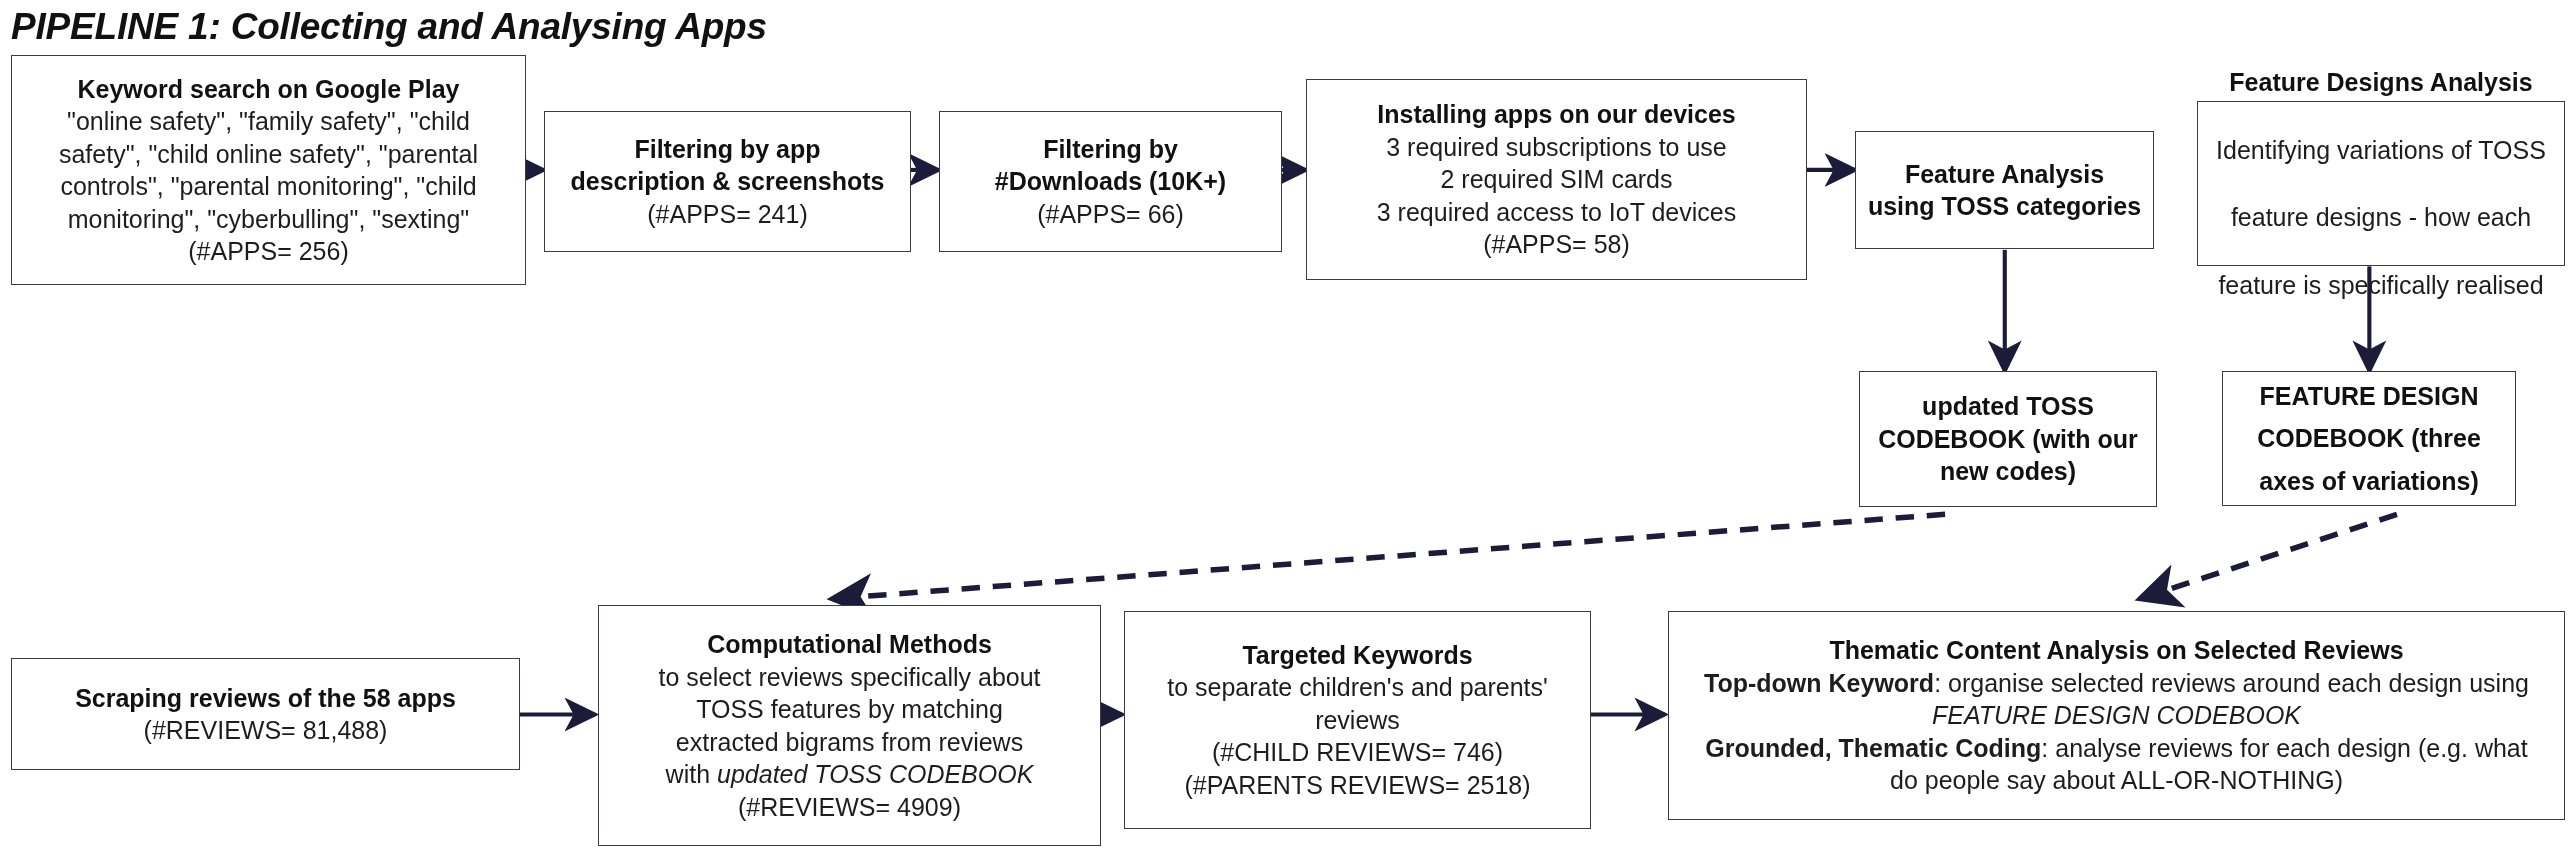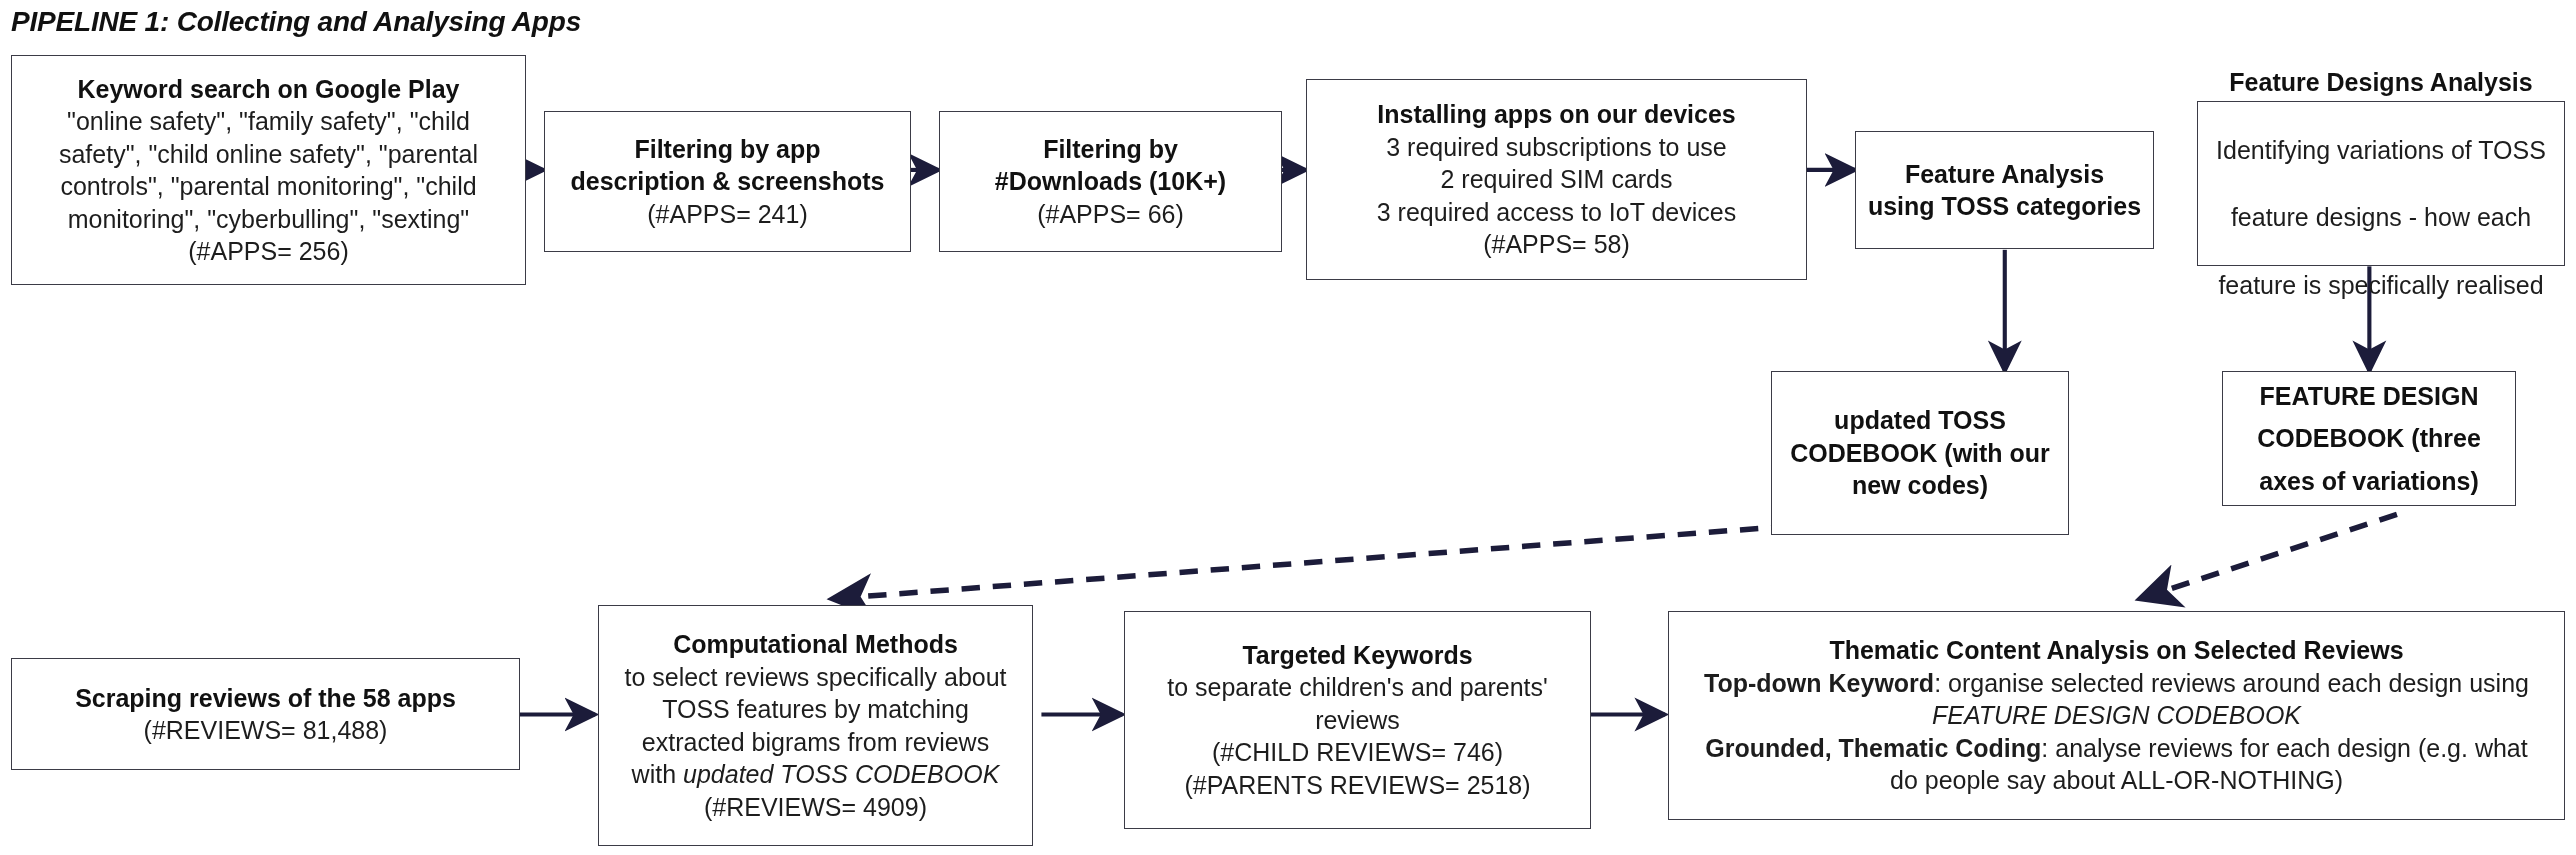--- a/index.html
+++ b/index.html
@@ -25,21 +25,21 @@
     position: absolute;
     left: 0; top: 0;
     width: 2576px;
     height: 856px;
     pointer-events: none;
   }
   .pipeline-title {
     position: absolute;
     font-style: italic;
     font-weight: bold;
-    font-size: 28px;
+    font-size: 37px;
     letter-spacing: -0.2px;
     color: #111111;
     white-space: nowrap;
   }
   .node {
     position: absolute;
     box-sizing: border-box;
     border: 1.8px solid #3b3b46;
     background: #ffffff;
     display: flex;
@@ -139,38 +139,38 @@
     <div class="ttl">using TOSS categories</div>
   </div>
 
   <div class="node" style="left:2197px; top:101px; width:368px; height:165px;gap:35px;">
     <div class="ttl">Feature Designs Analysis</div>
     <div class="ln">Identifying variations of TOSS</div>
     <div class="ln">feature designs - how each</div>
     <div class="ln">feature is specifically realised</div>
   </div>
 
-  <div class="node" style="left:1771px; top:371px; width:298px; height:164px;">
+  <div class="node" style="left:1859px; top:371px; width:298px; height:136px;">
     <div class="ttl">updated TOSS</div>
     <div class="ttl">CODEBOOK (with our</div>
     <div class="ttl">new codes)</div>
   </div>
 
   <div class="node" style="left:2222px; top:371px; width:294px; height:135px;gap:10px;">
     <div class="ttl">FEATURE DESIGN</div>
     <div class="ttl">CODEBOOK (three</div>
     <div class="ttl">axes of variations)</div>
   </div>
 
   <div class="node" style="left:11px; top:658px; width:509px; height:112px;">
     <div class="ttl">Scraping reviews of the 58 apps</div>
     <div class="ln">(#REVIEWS= 81,488)</div>
   </div>
 
-  <div class="node" style="left:598px; top:605px; width:435px; height:241px;">
+  <div class="node" style="left:598px; top:605px; width:503px; height:241px;">
     <div class="ttl">Computational Methods</div>
     <div class="ln">to select reviews specifically about</div>
     <div class="ln">TOSS features by matching</div>
     <div class="ln">extracted bigrams from reviews</div>
     <div class="ln"><span>with </span><span class="it">updated TOSS CODEBOOK</span></div>
     <div class="ln">(#REVIEWS= 4909)</div>
   </div>
 
   <div class="node" style="left:1124px; top:611px; width:467px; height:218px;">
     <div class="ttl">Targeted Keywords</div>

